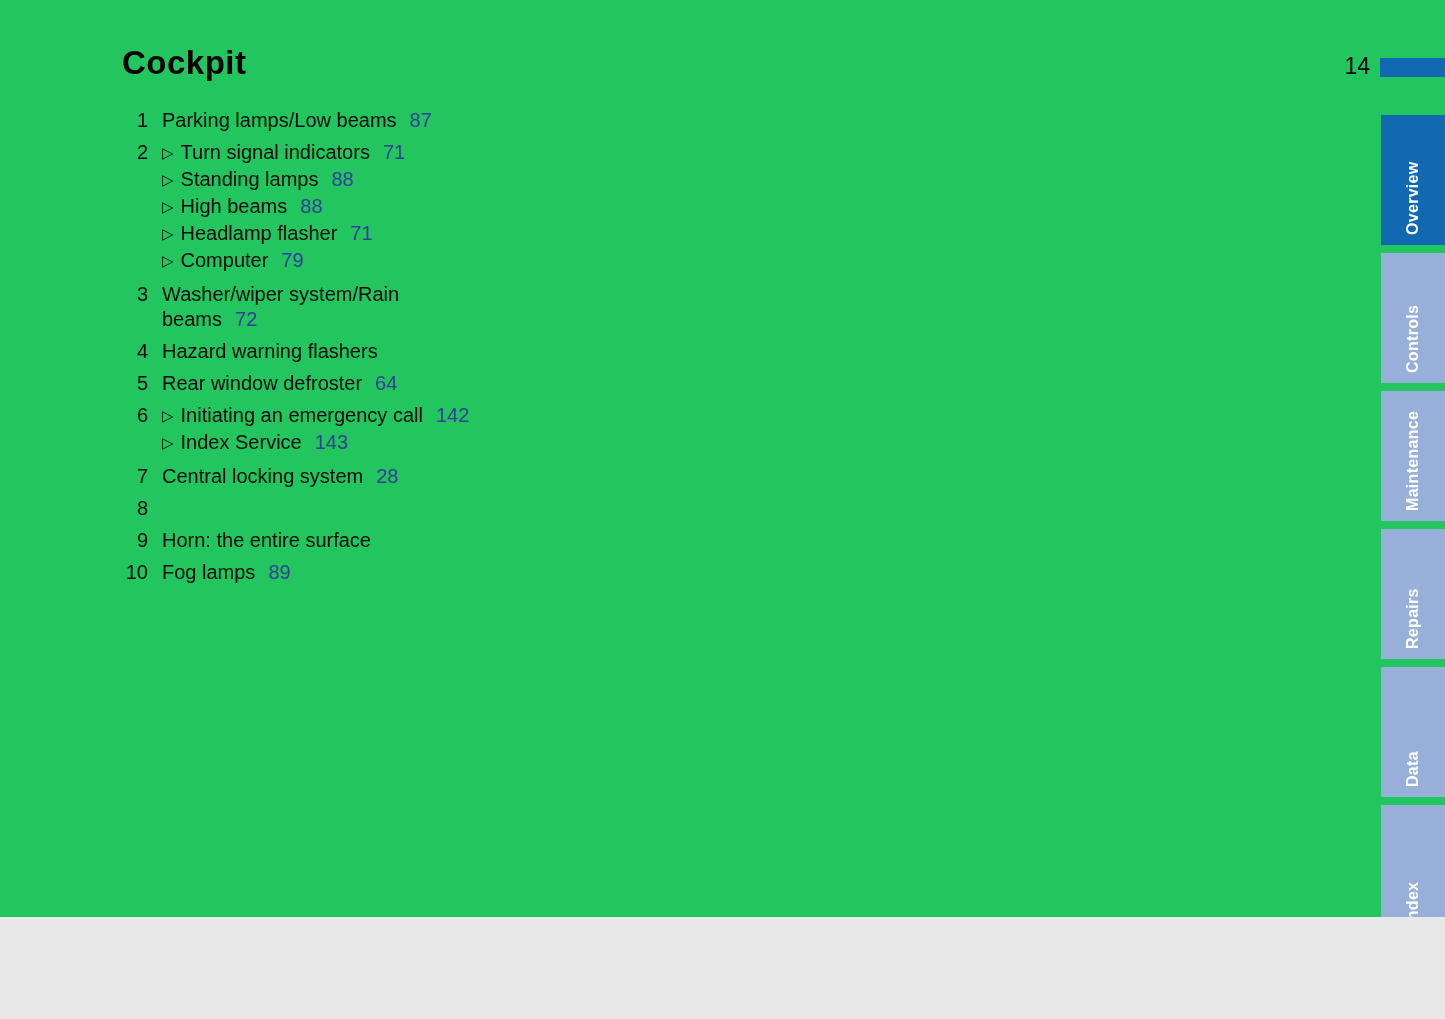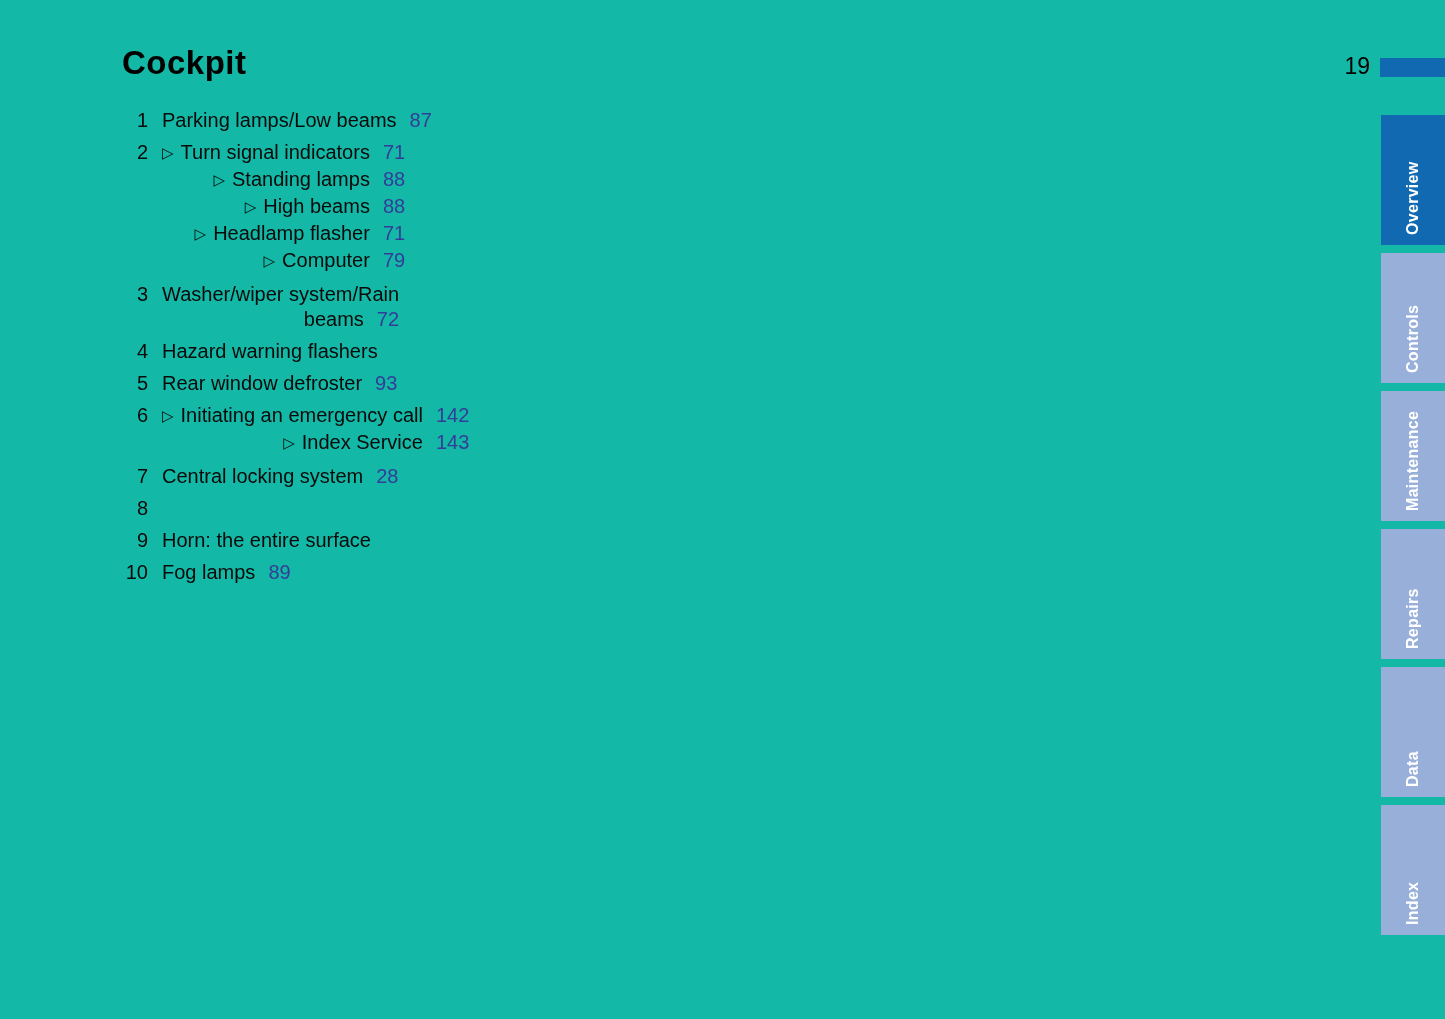--- a/index.html
+++ b/index.html
@@ -1,19 +1,19 @@
 <!DOCTYPE html>
 <html style="--c-active: #1169b2; --c-inactive: #98b0d9; --c-ref: #333d99;"><head>
 <meta charset="utf-8">
 <style>
   html,body{margin:0;padding:0;background:#e8e8e8;}
   .page{
     position:relative;
-    width:1445px;height:1019px;
-    background:#14b8a6;
+    width:1445px;height:917px;
+    background:#22c55e;
     font-family:"Liberation Sans","DejaVu Sans",sans-serif;
     color:#0a0a0a;
     overflow:hidden;
     margin:0 auto;
   }
   .title{
     position:absolute;left:122px;top:44px;margin:0;
     font-size:33px;line-height:38px;font-weight:700;
     letter-spacing:0.5px;color:#000;
   }
@@ -26,21 +26,21 @@
     background:var(--c-active,#1169b2);
   }
   .list{position:absolute;left:122px;top:108px;}
   .item{display:flex;margin-top:7px;}
   .item:first-child{margin-top:0;}
   .num{
     width:26px;flex:none;text-align:right;margin-right:14px;
     font-size:20px;line-height:25px;color:#0a0a0a;
   }
   .lines{display:block;}
-  .line{font-size:20px;line-height:25px;white-space:nowrap;text-align:right;}
+  .line{font-size:20px;line-height:25px;white-space:nowrap;}
   .marker{
     font-family:"DejaVu Sans",sans-serif;
     font-size:15px;line-height:25px;
     display:inline-block;margin-right:7px;
     position:relative;top:-1px;color:#0a0a0a;
   }
   .ref{color:var(--c-ref,#333d99);margin-left:13px;}
   .tabs{position:absolute;right:0;top:0;width:64px;height:1019px;}
   .tab{
     position:absolute;right:0;width:64px;height:130px;
@@ -52,21 +52,21 @@
     transform-origin:0 100%;transform:rotate(-90deg);
     white-space:nowrap;color:#ffffff;font-weight:700;
     font-size:16px;line-height:16px;letter-spacing:0.3px;
   }
 </style>
 </head>
 <body>
 
 <div class="page">
   <h1 class="title">Cockpit</h1>
-  <div class="folio">19</div>
+  <div class="folio">14</div>
   <div class="folio-bar"></div>
   <div class="list">
       <div class="item">
         <div class="num">1</div>
         <div class="lines">
           <div class="line"><span class="txt">Parking lamps/Low beams</span><span class="ref">87</span></div>
         </div>
       </div>
       <div class="item">
         <div class="num">2</div>
@@ -87,21 +87,21 @@
       </div>
       <div class="item">
         <div class="num">4</div>
         <div class="lines">
           <div class="line"><span class="txt">Hazard warning flashers</span></div>
         </div>
       </div>
       <div class="item">
         <div class="num">5</div>
         <div class="lines">
-          <div class="line"><span class="txt">Rear window defroster</span><span class="ref">93</span></div>
+          <div class="line"><span class="txt">Rear window defroster</span><span class="ref">64</span></div>
         </div>
       </div>
       <div class="item">
         <div class="num">6</div>
         <div class="lines">
           <div class="line"><span class="marker">▷</span><span class="txt">Initiating an emergency call</span><span class="ref">142</span></div>
           <div class="line"><span class="marker">▷</span><span class="txt">Index Service</span><span class="ref">143</span></div>
         </div>
       </div>
       <div class="item">

